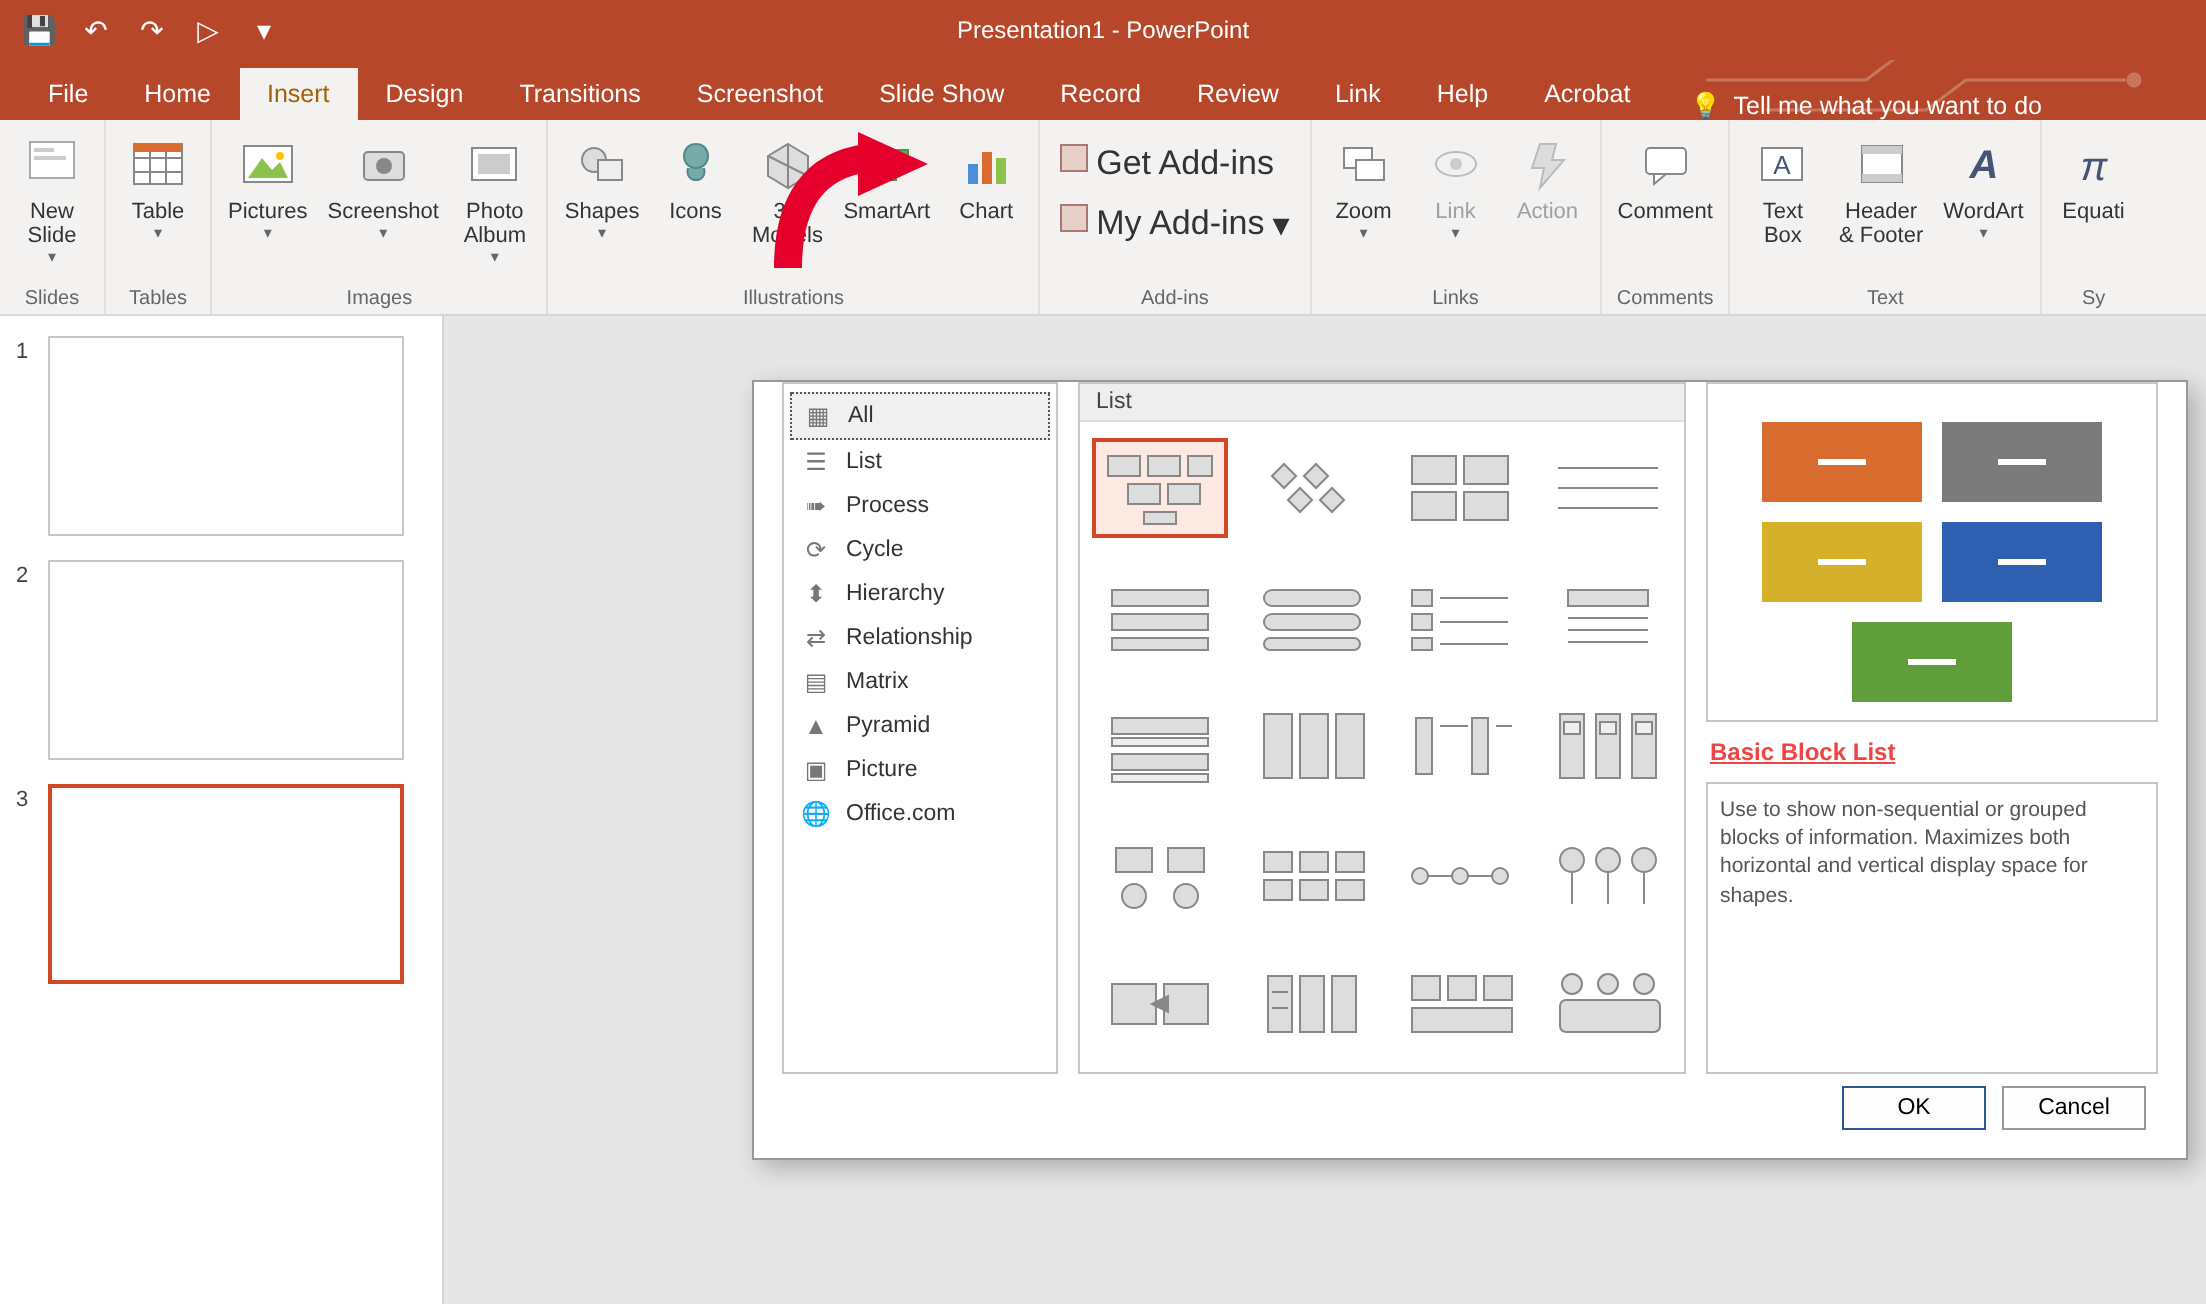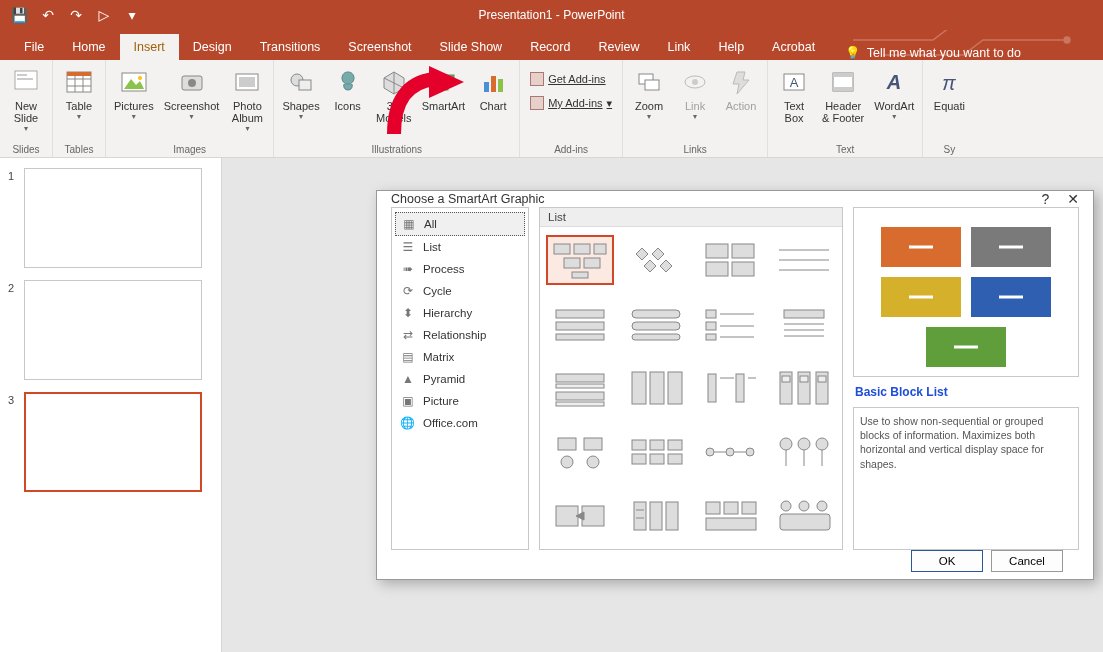--- a/index.html
+++ b/index.html
@@ -20,21 +20,21 @@
   
   .ribbon { height: 98px; background: #f3f2f1; border-bottom: 1px solid #d6d6d6; display: flex; }
   .group { display: flex; flex-direction: column; justify-content: space-between; border-right: 1px solid #e1dfdd; padding: 4px 6px 2px 6px; position: relative; }
   .group-label { font-size: 10px; color: #666; text-align: center; padding: 2px 0 0; }
   .controls { display: flex; gap: 6px; flex: 1; align-items: flex-start; }
   .ctrl { display: flex; flex-direction: column; align-items: center; justify-content: center; min-width: 40px; font-size: 11px; color: #333; cursor: pointer; padding: 2px 2px 0; }
   .ctrl .icon { width: 32px; height: 32px; margin-bottom: 2px; display:flex; align-items:center; justify-content:center; }
   .ctrl .lbl { text-align: center; line-height: 1.1; }
   .ctrl .caret { font-size: 8px; color:#666; }
   .ctrl.disabled { color: #a0a0a0; }
-  .small-btn { font-size: 11px; color:#333; display:flex; align-items:center; gap:4px; padding:2px 4px;text-decoration:underline; }
+  .small-btn { font-size: 17px; color:#333; display:flex; align-items:flex-start; gap:4px; padding:2px 4px; }
   .small-btn .box { width:14px;height:14px;border:1px solid #a77; background:#e7d0c8; }
 
   
   .main { display: flex; height: calc(652px - 30px - 30px - 98px); }
   .slide-panel { width: 222px; background: #fff; border-right: 1px solid #d6d6d6; padding: 10px 8px; }
   .slide-row { display: flex; gap: 6px; margin-bottom: 12px; }
   .slide-num { font-size: 11px; color:#444; width:10px; padding-top:2px;}
   .thumb { width: 178px; height: 100px; background: #fff; border: 1px solid #c8c8c8; }
   .thumb.selected { border: 2px solid #d24726; }
 
@@ -52,23 +52,23 @@
   .cat.selected { border:1px dotted #555; background:#f0f0f0; }
   .cat .ci { width:14px; height:14px; display:flex; align-items:center; justify-content:center; color:#777; font-size:12px;}
   .dlg-grid-wrap { flex:1; border:1px solid #c8c8c8; display:flex; flex-direction:column; min-width:0;}
   .dlg-grid-head { background:#eee; font-size:11.5px; padding:3px 8px; color:#444; border-bottom:1px solid #ddd;}
   .dlg-grid { flex:1; overflow:auto; padding:8px 6px; display:grid; grid-template-columns: repeat(4, 1fr); gap: 14px 10px; }
   .gthumb { height: 50px; border:1px solid transparent; display:flex; align-items:center; justify-content:center; cursor:pointer; }
   .gthumb.sel { border:2px solid #d24726; background:#fce9e1; padding:2px;}
   .gthumb svg { stroke:#888; fill:#ddd; }
   .dlg-preview { width: 226px; display:flex; flex-direction:column; gap:8px; }
   .preview-img { height: 170px; border:1px solid #c8c8c8; display:flex; align-items:center; justify-content:center; background:#fff;}
-  .preview-title { font-size: 12px; font-weight:600; color:#1d4ed8; padding-left:2px;}
+  .preview-title { font-size: 12px; font-weight:600; color:#ef4444; padding-left:2px;text-decoration:underline;}
   .preview-desc { flex:1; border:1px solid #c8c8c8; font-size:10.5px; color:#555; padding:6px; line-height:1.35;}
-  .dlg-buttons { height: 42px; display:flex; justify-content:flex-end; align-items:center; gap:8px; padding: 0 30px 8px;}
+  .dlg-buttons { height: 42px; display:flex; justify-content:flex-end; align-items:center; gap:8px; padding: 0 20px 8px;}
   .btn { min-width: 72px; height: 22px; border:1px solid #999; background:#fdfdfd; font-size:11.5px; cursor:pointer; }
   .btn.primary { border:1px solid #2b579a; }
 
   
   .arrow-overlay { position:absolute; left:384px; top:64px; width:90px; height:80px; pointer-events:none; z-index: 30; }
 
   
   .circuit { position:absolute; right:0; top:0; width:260px; height:60px; opacity:.25; pointer-events:none;}
 </style>
 </head>
@@ -292,20 +292,34 @@
             <svg width="28" height="28">
               <polygon points="10,4 18,4 16,12 22,12 10,26 12,16 6,16" fill="#ddd" stroke="#bbb"></polygon>
             </svg>
           </div>
         <div class="lbl">Action</div>
       </div>
     </div>
     <div class="group-label">Links</div>
   </div>
 
+  <div class="group">
+    <div class="controls">
+      <div class="ctrl">
+        <div class="icon">
+            <svg width="28" height="28">
+              <rect x="4" y="6" width="20" height="13" rx="2" fill="#fff" stroke="#888"></rect>
+              <polygon points="8,19 8,24 14,19" fill="#fff" stroke="#888"></polygon>
+            </svg>
+          </div>
+        <div class="lbl">Comment</div>
+      </div>
+    </div>
+    <div class="group-label">Comments</div>
+  </div>
 
   <div class="group">
     <div class="controls">
       <div class="ctrl">
         <div class="icon">
             <svg width="28" height="28">
               <rect x="4" y="6" width="20" height="16" fill="#fff" stroke="#888"></rect>
               <text x="14" y="19" font-size="13" text-anchor="middle" fill="#457">A</text>
             </svg>
           </div>
@@ -368,27 +382,20 @@
   </div>
   <div class="canvas-area"></div>
 </div>
 
 <svg class="arrow-overlay" viewBox="0 0 90 80">
   <path d="M10 70 Q 10 20 50 15" stroke="#e4002b" stroke-width="14" fill="none"></path>
   <polygon points="45,2 80,18 45,34" fill="#e4002b"></polygon>
 </svg>
 
 <div class="dialog">
-  <div class="dlg-title">
-    <span>Choose a SmartArt Graphic</span>
-    <div class="right">
-      <span>?</span>
-      <span>✕</span>
-    </div>
-  </div>
   <div class="dlg-body">
 
     <div class="dlg-cats">
       <div class="cat selected">
           <span class="ci">▦</span>
           <span>All</span>
         </div>
       <div class="cat">
           <span class="ci">☰</span>
           <span>List</span>

